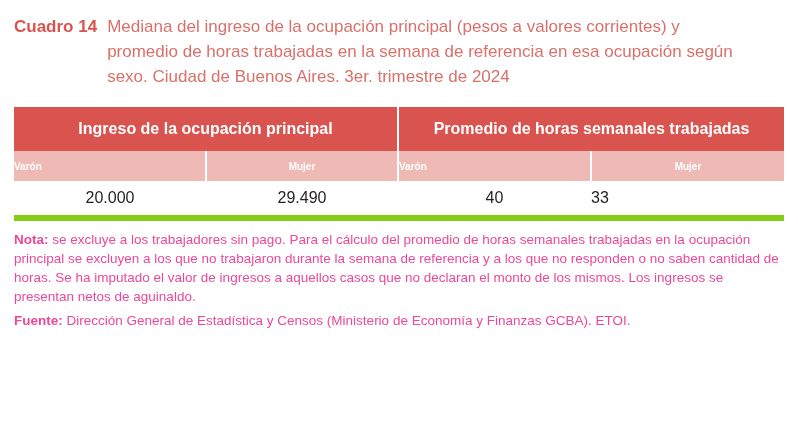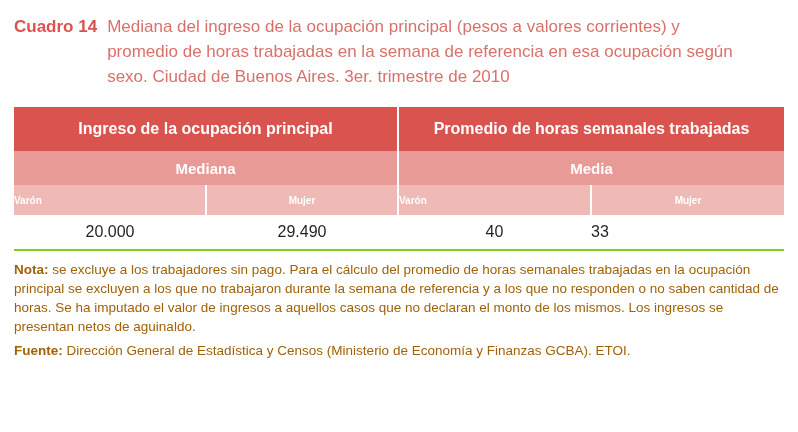--- a/index.html
+++ b/index.html
@@ -95,63 +95,59 @@
   .hdr3 .al-left  { text-align: left; }
   .hdr3 .al-right { text-align: center; }
 
   .datarow td {
     background: #ffffff;
     color: #231f20;
     font-size: 16px;
     height: 34px;
     vertical-align: middle;
     padding: 0 10px;
-    border-bottom: 2px solid #84cc16;
+    border-bottom: 6px solid #84cc16;
   }
   .datarow .al-center { text-align: center; }
   .datarow .al-right  { text-align: left; }
 
   
   .notes {
     margin-top: 9px;
     width: 770px;
     font-size: 13.5px;
     line-height: 19px;
-    color: #a16207;
+    color: #ec4899;
   }
   .notes b { font-weight: bold; }
   .note-p { margin: 0; }
   .source-p { margin: 5px 0 0 0; }
 </style>
 </head>
 <body>
 
 <div class="page">
 
   <div class="title-block">
     <span class="cuadro-label">Cuadro 14</span>
-    <span class="title-text">Mediana del ingreso de la ocupación principal (pesos a valores corrientes) y promedio de horas trabajadas en la semana de referencia en esa ocupación según sexo. Ciudad de Buenos Aires. 3er. trimestre de 2010</span>
+    <span class="title-text">Mediana del ingreso de la ocupación principal (pesos a valores corrientes) y promedio de horas trabajadas en la semana de referencia en esa ocupación según sexo. Ciudad de Buenos Aires. 3er. trimestre de 2024</span>
   </div>
 
   <div class="table-wrap">
     <table class="data">
       <colgroup>
         <col style="width:192px">
         <col style="width:192px">
         <col style="width:193px">
         <col style="width:193px">
       </colgroup>
       <tbody>
         <tr class="hdr1">
           <td colspan="2">Ingreso de la ocupación principal</td>
           <td colspan="2">Promedio de horas semanales trabajadas</td>
-        </tr>
-        <tr class="hdr2">
-          <td colspan="2">Mediana</td>
-          <td colspan="2">Media</td>
         </tr>
         <tr class="hdr3">
           <td class="al-left">Varón</td>
           <td class="al-right">Mujer</td>
           <td class="al-left">Varón</td>
           <td class="al-right">Mujer</td>
         </tr>
         <tr class="datarow">
           <td class="al-center">20.000</td>
           <td class="al-center">29.490</td>

